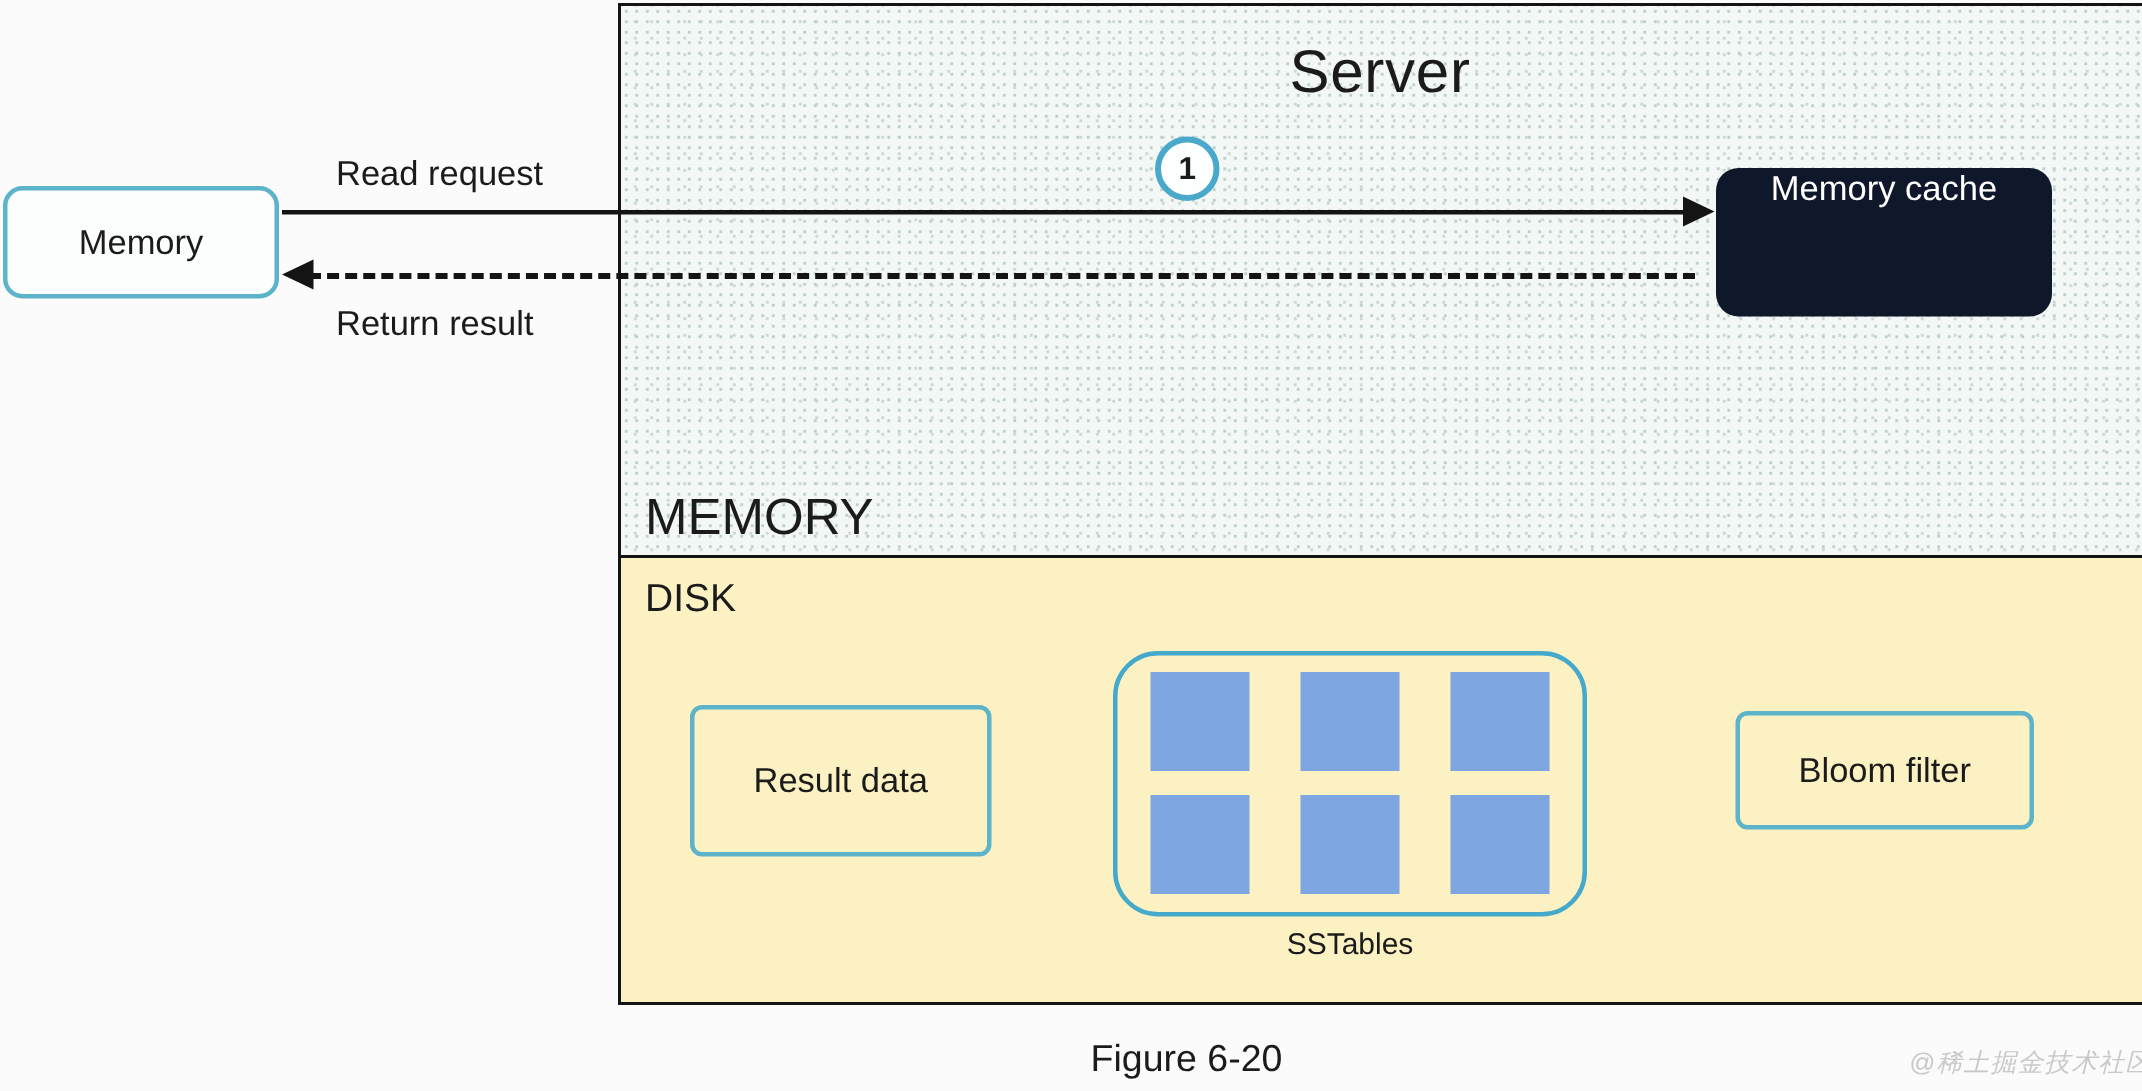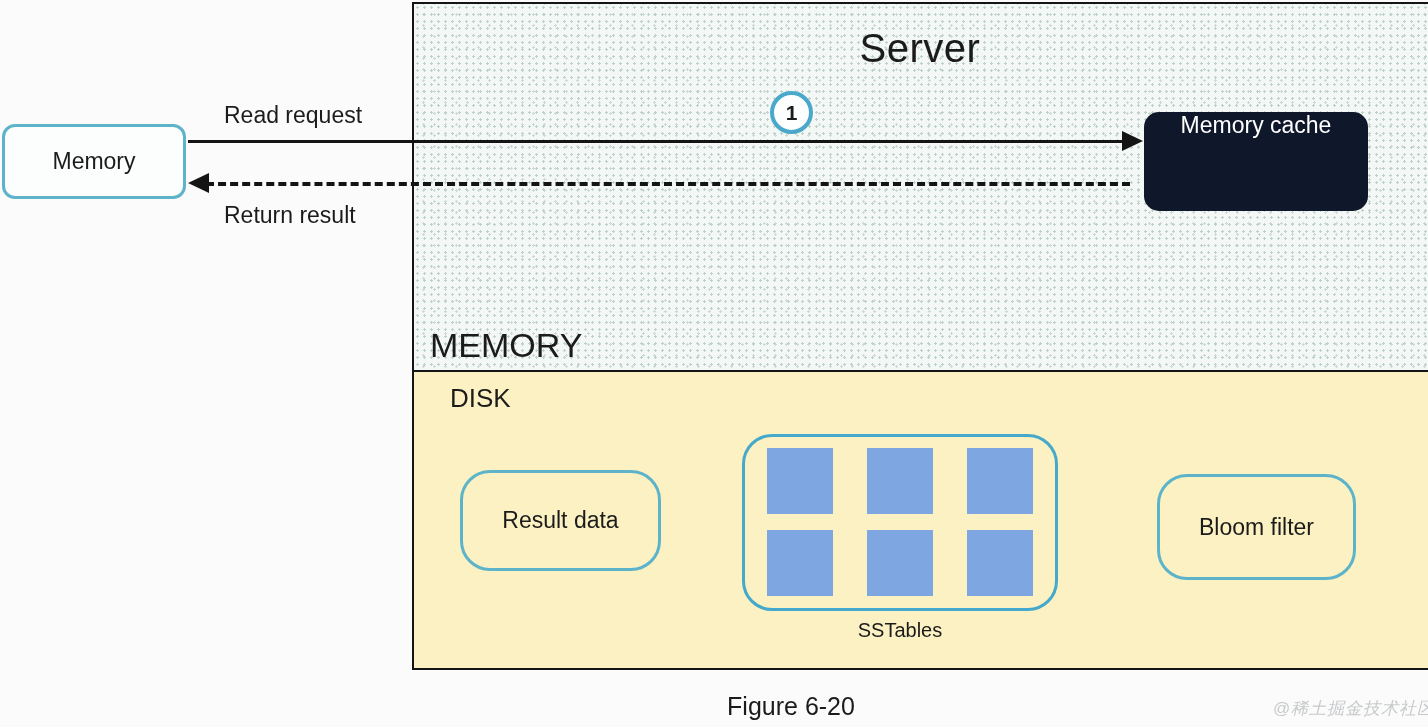--- a/index.html
+++ b/index.html
@@ -59,21 +59,20 @@
     position: absolute;
     left: 16px;
     bottom: 5px;
     font-size: 34px;
   }
   .disk-label {
     position: absolute;
     left: 16px;
     top: 11px;
     font-size: 26px;
-    margin-left: 20px;
   }
 
   
   .client-box {
     position: absolute;
     left: 2px;
     top: 124px;
     width: 184px;
     height: 75px;
     box-sizing: border-box;
@@ -162,28 +161,28 @@
     color: #ffffff;
     font-size: 23px;
   }
 
   
   .yellow-node {
     position: absolute;
     box-sizing: border-box;
     background: #fcf1c2;
     border: 3px solid #5db4ca;
-    border-radius: 30px;
+    border-radius: 8px;
     display: flex;
     align-items: center;
     justify-content: center;
     font-size: 23px;
   }
   .yellow-node.result { left: 460px;  top: 470px; width: 201px; height: 101px; }
-  .yellow-node.bloom  { left: 1157px; top: 474px; width: 199px; height: 106px; justify-content: center; }
+  .yellow-node.bloom  { left: 1157px; top: 474px; width: 199px; height: 79px; justify-content: center; }
 
   .sstables-group {
     position: absolute;
     left: 742px;
     top: 434px;
     width: 316px;
     height: 177px;
     box-sizing: border-box;
     border: 3px solid #45a9cb;
     border-radius: 30px;

